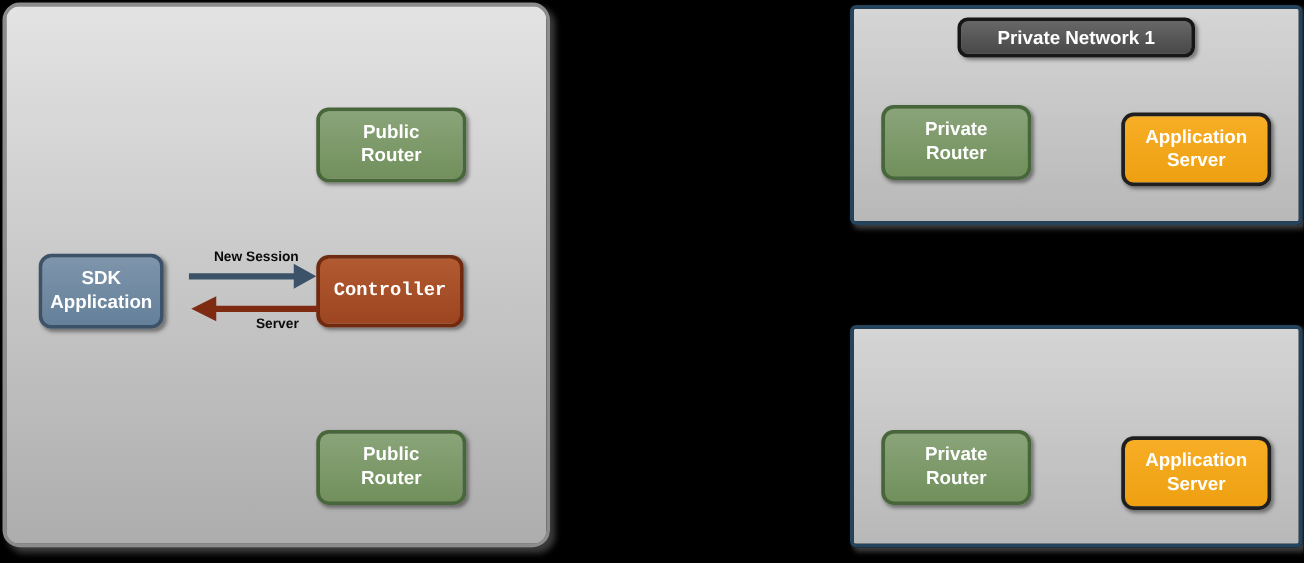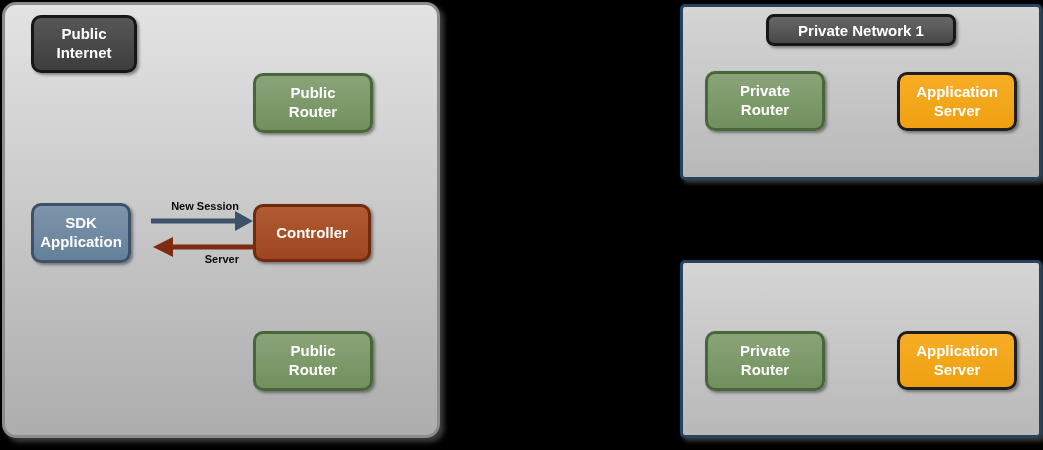--- a/index.html
+++ b/index.html
@@ -53,32 +53,35 @@
     padding: 0 12px;
     box-shadow: 2px 2px 3px rgba(40,40,40,0.5);
   }
   .node-dark {
     background: linear-gradient(#575757, #3d3d3d);
     border-color: #161616;
   }
   .node-green {
     background: linear-gradient(#8aa479, #71905c);
     border-color: #47663a;
+    margin-top: 13px;
   }
   .node-slate {
     background: linear-gradient(#7e95ab, #64809a);
     border-color: #3b5268;
   }
   .node-rust {
     background: linear-gradient(#b25a31, #9c4520);
     border-color: #6f2a10;
+    font-family: Liberation Mono, monospace;
   }
   .node-orange {
     background: linear-gradient(#f7ad25, #eea011);
     border-color: #1f1f1f;
+    margin-top: 18px;
   }
 
   .pn-title {
     position: absolute;
     left: 50%;
     transform: translateX(-50%);
     box-sizing: border-box;
     min-width: 190px;
     height: 32px;
     display: flex;
@@ -111,21 +114,20 @@
   .label-new-session { left: 150px; top: 195px; width: 84px; }
   .label-session     { left: 166px; top: 248px; width: 68px; }
 </style>
 </head>
 <body>
 
 <div class="canvas">
 
   <div class="region region-public">
 
-    <div class="node node-dark" style="left:26px; top:10px; width:106px; height:58px;">Public Internet</div>
 
     <div class="node node-green" style="left:248px; top:68px; width:120px; height:60px;">Public Router</div>
 
     <div class="node node-slate" style="left:26px; top:198px; width:100px; height:60px;">SDK Application</div>
 
     <div class="node node-rust" style="left:248px; top:199px; width:118px; height:58px;">Controller</div>
 
     <div class="node node-green" style="left:248px; top:326px; width:120px; height:60px;">Public Router</div>
 
     <svg class="arrows-svg" width="108" height="82" viewBox="0 0 108 82">

